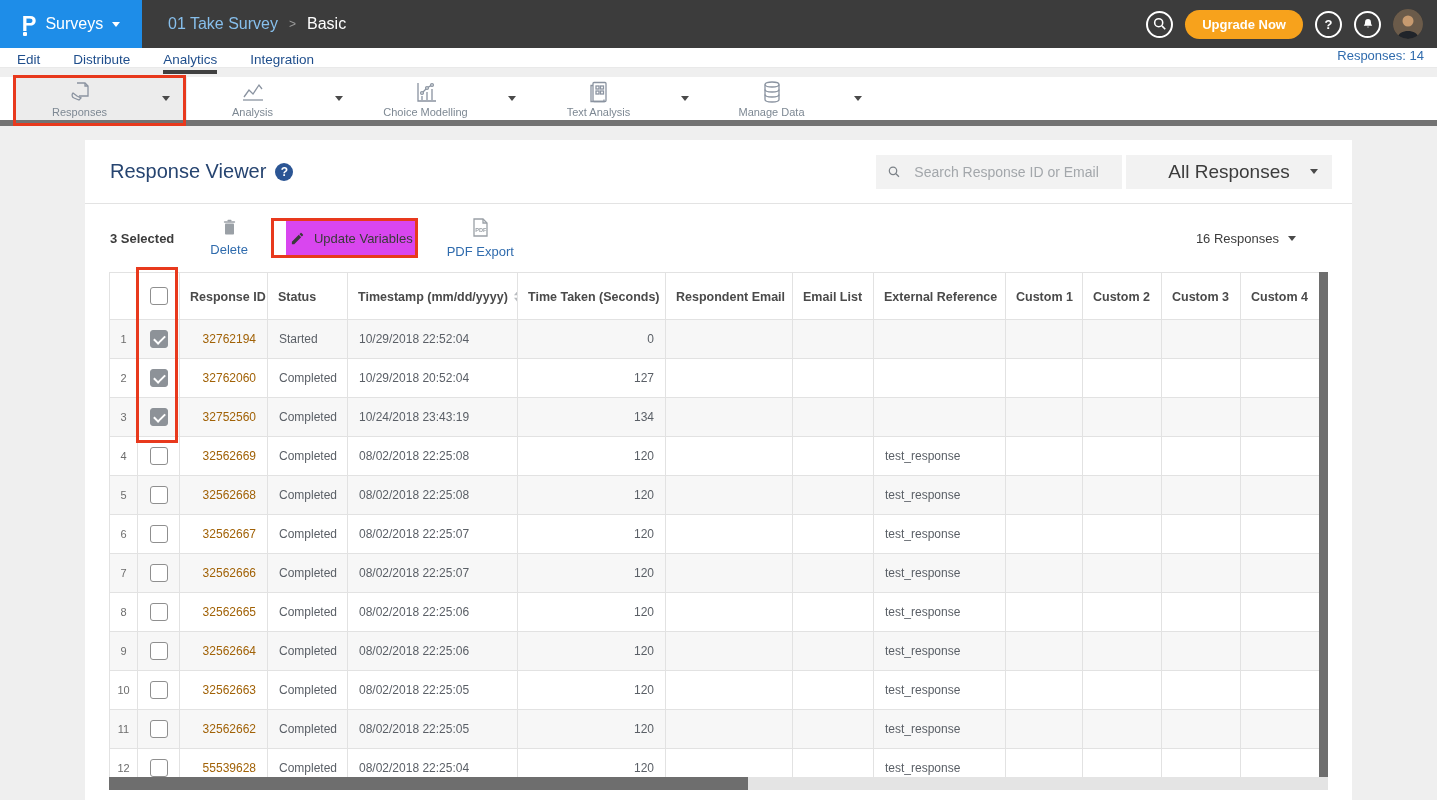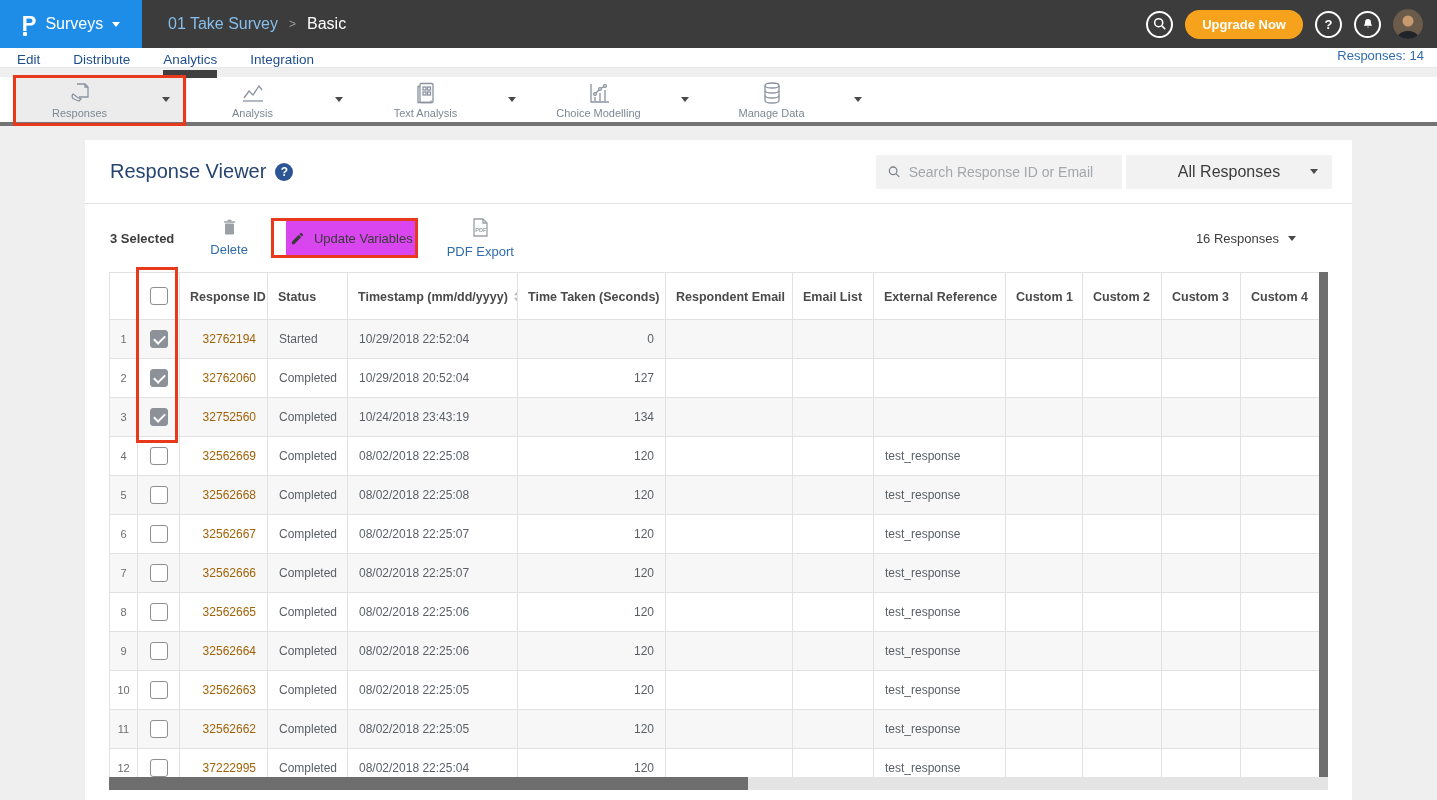--- a/index.html
+++ b/index.html
@@ -19,41 +19,41 @@
   .crumb-sep { color: #9b9b9b; font-size: 12px; }
   .crumb-page { color: #fff; }
   .top-actions { margin-left: auto; display: flex; align-items: center; gap: 12px; margin-right: 14px; }
   .circle-btn { width: 27px; height: 27px; border-radius: 50%; border: 2px solid #fff; background: transparent; color: #fff; display: flex; align-items: center; justify-content: center; font-size: 13px; font-weight: bold; cursor: pointer; }
   .upgrade-btn { height: 29px; border: none; border-radius: 15px; background: #f7a21c; color: #fff; font-weight: bold; font-size: 13px; padding: 0 17px; cursor: pointer; font-family: inherit; }
   .avatar { width: 30px; height: 30px; border-radius: 50%; overflow: hidden; background: #2c2c2c; cursor: pointer; }
 
   
   .navbar { position: absolute; top: 48px; left: 0; width: 1437px; height: 20px; background: #fff; border-bottom: 1px solid #e9e9e9; display: flex; align-items: flex-start; z-index: 4; }
   .nav-item { margin-left: 17px; margin-right: 16px; color: #1f4e8c; font-size: 13.5px; padding: 4px 0 3px 0; cursor: pointer; }
-  .nav-item.active { border-bottom: 8px solid #404040; }
+  .nav-item.active { border-bottom: 4px solid #404040; }
   .responses-total { margin-left: auto; margin-right: 13px; color: #2f6bad; font-size: 13px; }
 
   
-  .toolbar { position: absolute; top: 77px; left: 0; width: 1437px; height: 49px; background: #fff; border-bottom: 4px solid #737373; display: flex; padding-left: 14px; z-index: 3; }
+  .toolbar { position: absolute; top: 77px; left: 0; width: 1437px; height: 49px; background: #fff; border-bottom: 6px solid #737373; display: flex; padding-left: 14px; z-index: 3; }
   .tool-group { width: 173px; display: flex; align-items: stretch; }
   .tool-group.selected { background: #ececec; }
   .tool-main { flex: 1; display: flex; flex-direction: column; align-items: center; justify-content: center; gap: 2px; cursor: pointer; }
   .tool-label { font-size: 11px; color: #7d8893; }
   .tool-caret { width: 42px; display: flex; align-items: center; justify-content: center; cursor: pointer; }
   .tool-icon svg { display: block; }
 
   
   .card { position: absolute; left: 85px; top: 140px; width: 1267px; height: 660px; background: #fff; z-index: 1; }
   .card-head { height: 64px; border-bottom: 1px solid #e3e3e3; display: flex; align-items: center; padding: 0 20px 0 25px; }
   .page-title { font-size: 20px; color: #264470; }
   .help-circle { width: 18px; height: 18px; border-radius: 50%; background: #2b5594; color: #fff; font-size: 12px; font-weight: bold; display: inline-flex; align-items: center; justify-content: center; margin-left: 9px; cursor: pointer; }
-  .search-box { margin-left: auto; width: 246px; height: 34px; background: #f2f2f2; display: flex; align-items: center; padding: 0 12px; gap: 8px; }
+  .search-box { margin-left: auto; width: 246px; height: 34px; background: #f2f2f2; display: flex; align-items: center; padding: 0 12px; gap: 14px; }
   .search-box input { border: none; background: transparent; outline: none; font-size: 14px; color: #444; width: 100%; font-family: inherit; }
   .search-box input::placeholder { color: #a3a7ab; }
-  .filter-dd { width: 206px; height: 34px; background: #f2f2f2; margin-left: 4px; display: flex; align-items: center; justify-content: center; position: relative; font-size: 16px; color: #3c3c3c; cursor: pointer; }
+  .filter-dd { width: 206px; height: 34px; background: #f2f2f2; margin-left: 4px; display: flex; align-items: center; justify-content: center; position: relative; font-size: 19px; color: #3c3c3c; cursor: pointer; }
   .filter-dd .caret { position: absolute; right: 14px; }
 
   
   .actions-row { height: 68px; display: flex; align-items: center; }
   .selected-count { margin-left: 25px; font-size: 13px; font-weight: bold; color: #3c3c3c; }
   .action-link { display: flex; align-items: center; gap: 7px; font-size: 13px; color: #2f6bad; cursor: pointer; flex-direction: column; }
   .delete-action { margin-left: 36px; }
   .update-btn { margin-left: 38px; height: 36px; padding: 0 4px; background: #d946ef; border: none; display: flex; align-items: center; gap: 9px; font-size: 13px; color: #3a3a3a; cursor: pointer; font-family: inherit; }
   .pdf-action { margin-left: 30px; }
   .responses-dd { margin-left: auto; margin-right: 56px; display: flex; align-items: center; gap: 9px; font-size: 13px; color: #3c3c3c; cursor: pointer; }
@@ -163,48 +163,48 @@
     </div>
     <span class="tool-caret">
         <span class="caret dark"></span>
       </span>
   </div>
 
   <div class="tool-group">
     <div class="tool-main">
       <span class="tool-icon">
         <svg width="26" height="24" viewBox="0 0 26 24" fill="none" stroke="#8a93a0" stroke-width="1.3">
+          <path d="M5 3v18h18"></path>
+          <circle cx="9" cy="13" r="1.4"></circle>
+            <circle cx="14" cy="8" r="1.4"></circle>
+            <circle cx="19" cy="5" r="1.4"></circle>
+          <path d="M10 12l3-3M15.2 7.2l2.6-1.6"></path>
+          <path d="M9 16v4M14 12v8M19 9v11"></path>
+        </svg>
+      </span>
+      <span class="tool-label">Choice Modelling</span>
+    </div>
+    <span class="tool-caret">
+        <span class="caret dark"></span>
+      </span>
+  </div>
+
+  <div class="tool-group">
+    <div class="tool-main">
+      <span class="tool-icon">
+        <svg width="26" height="24" viewBox="0 0 26 24" fill="none" stroke="#8a93a0" stroke-width="1.3">
           <rect x="7" y="2.5" width="13" height="19" rx="1"></rect>
           <path d="M7 5.5h-2v16h13v-2"></path>
           <rect x="10" y="6" width="3" height="3"></rect>
             <rect x="14.5" y="6" width="3" height="3"></rect>
           <rect x="10" y="11" width="3" height="3"></rect>
             <rect x="14.5" y="11" width="3" height="3"></rect>
         </svg>
       </span>
       <span class="tool-label">Text Analysis</span>
-    </div>
-    <span class="tool-caret">
-        <span class="caret dark"></span>
-      </span>
-  </div>
-
-  <div class="tool-group">
-    <div class="tool-main">
-      <span class="tool-icon">
-        <svg width="26" height="24" viewBox="0 0 26 24" fill="none" stroke="#8a93a0" stroke-width="1.3">
-          <path d="M5 3v18h18"></path>
-          <circle cx="9" cy="13" r="1.4"></circle>
-            <circle cx="14" cy="8" r="1.4"></circle>
-            <circle cx="19" cy="5" r="1.4"></circle>
-          <path d="M10 12l3-3M15.2 7.2l2.6-1.6"></path>
-          <path d="M9 16v4M14 12v8M19 9v11"></path>
-        </svg>
-      </span>
-      <span class="tool-label">Choice Modelling</span>
     </div>
     <span class="tool-caret">
         <span class="caret dark"></span>
       </span>
   </div>
 
   <div class="tool-group">
     <div class="tool-main">
       <span class="tool-icon">
         <svg width="26" height="24" viewBox="0 0 26 24" fill="none" stroke="#8a93a0" stroke-width="1.3">
@@ -470,21 +470,21 @@
               <td></td>
               <td>test_response</td>
               <td></td>
               <td></td>
               <td></td>
               <td></td>
             </tr>
             <tr>
               <td class="num-cell">12</td>
               <td class="check-cell"><span class="cb"></span></td>
-              <td class="right"><a class="id-link">37222995</a></td>
+              <td class="right"><a class="id-link">55539628</a></td>
               <td>Completed</td>
               <td>08/02/2018 22:25:04</td>
               <td class="right">120</td>
               <td></td>
               <td></td>
               <td>test_response</td>
               <td></td>
               <td></td>
               <td></td>
               <td></td>

